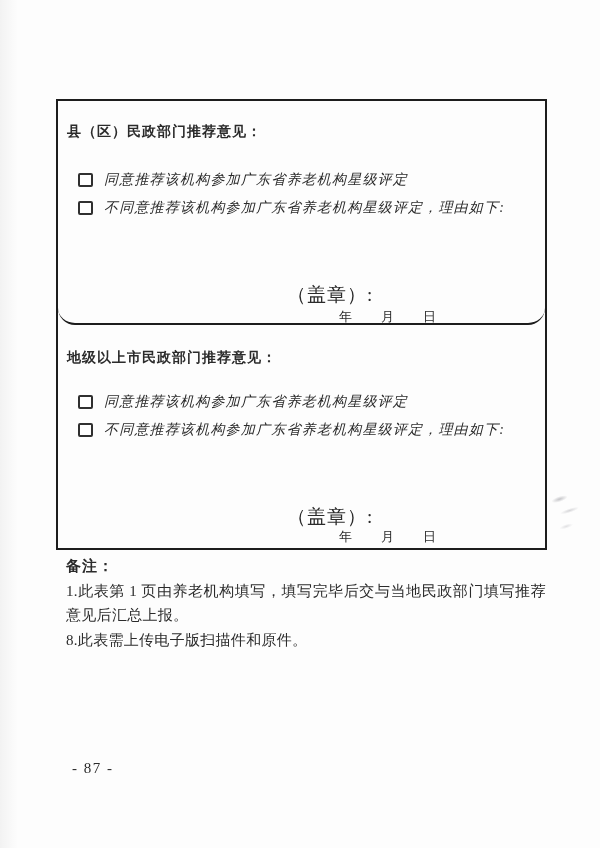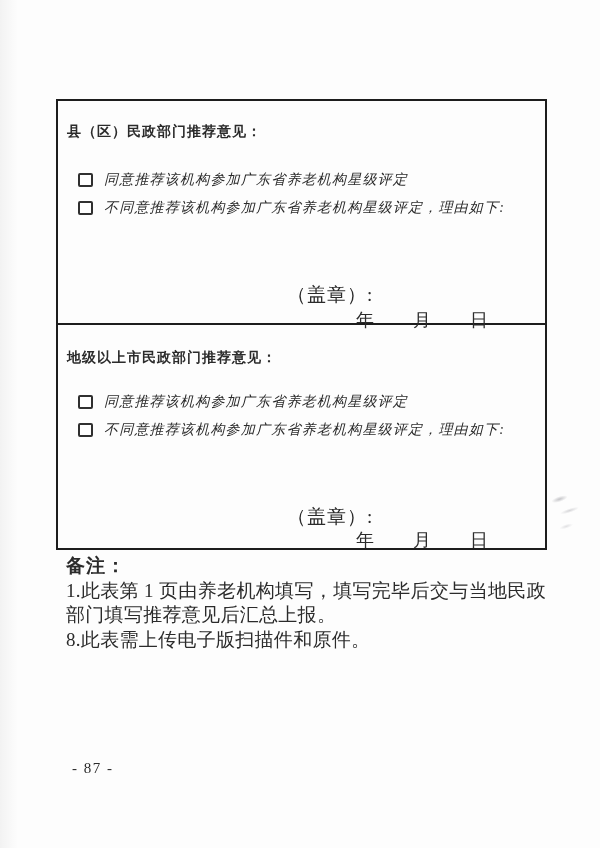--- a/index.html
+++ b/index.html
@@ -34,20 +34,21 @@
     width: 491px;
     height: 451px;
     border: 2px solid #1d1d1d;
     box-sizing: border-box;
     background: #fdfdfd;
   }
   .form-section {
     position: relative;
     width: 100%;
     box-sizing: border-box;
+    border-radius: 17px;
   }
   .form-section.first {
     height: 224px;
     border-bottom: 2px solid #1d1d1d;
   }
   .form-section.second {
     height: 221px;
   }
   .section-title {
     position: absolute;
@@ -92,34 +93,34 @@
     left: 229px;
     font-size: 19px;
     letter-spacing: 1px;
     white-space: nowrap;
   }
   .first  .seal-label { top: 181px; }
   .second .seal-label { top: 179px; }
 
   .date-line {
     position: absolute;
-    left: 298px;
-    font-size: 18px;
+    left: 281px;
+    font-size: 13px;
     white-space: pre;
     letter-spacing: 1px;
   }
   .first  .date-line { top: 207px; }
   .second .date-line { top: 203px; }
 
   .notes-block {
     position: absolute;
     left: 66px;
     top: 554px;
     width: 480px;
-    font-size: 19px;
+    font-size: 15px;
     line-height: 24.5px;
     letter-spacing: 0.3px;
   }
   .notes-title {
     font-weight: bold;
     letter-spacing: 1px;
   }
   .note-item { text-align: justify; }
 
   .page-number {

